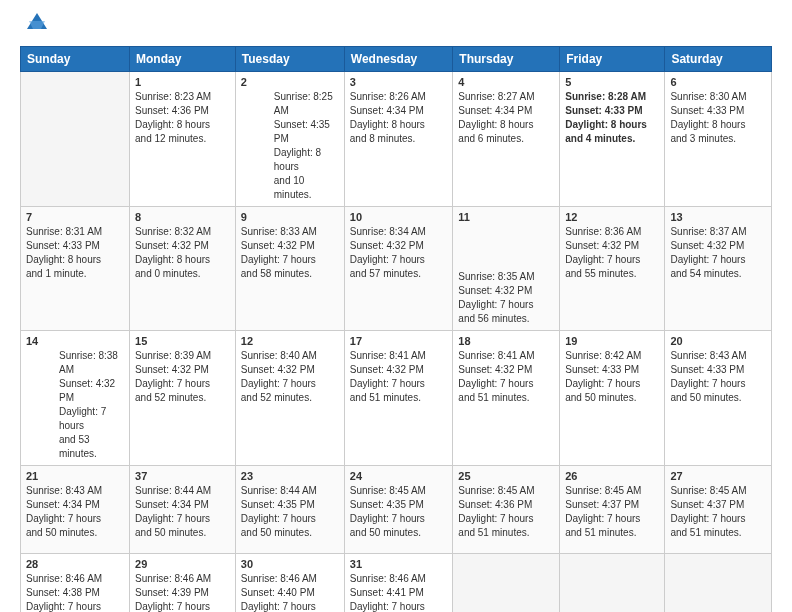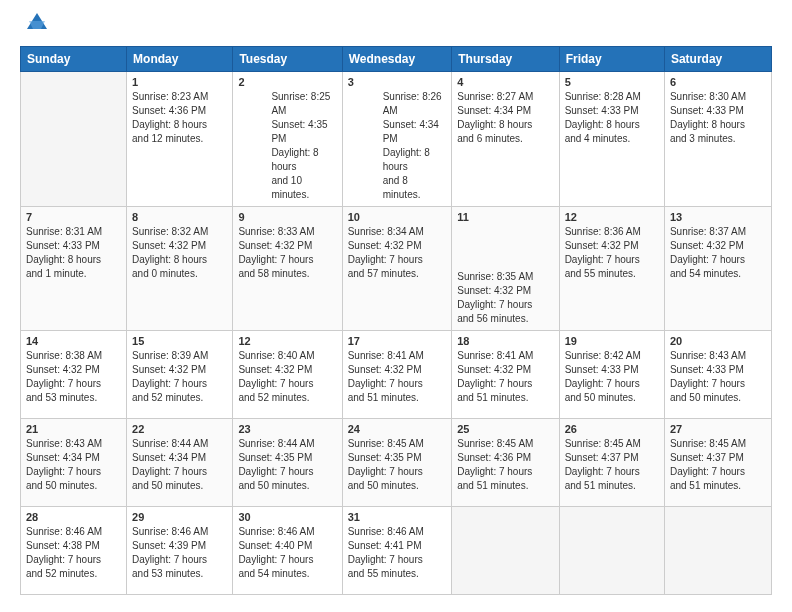--- a/index.html
+++ b/index.html
@@ -138,35 +138,35 @@
           </td>
           <td>
             <span class="day-number">2</span>
             <div class="day-info" style="white-space: pre-line; margin-left: 33px;">Sunrise: 8:25 AM
 Sunset: 4:35 PM
 Daylight: 8 hours
 and 10 minutes.</div>
           </td>
           <td>
             <span class="day-number">3</span>
-            <div class="day-info" style="white-space: pre-line; margin-left: 35px;">Sunrise: 8:26 AM
+            <div class="day-info" style="white-space: pre-line;">Sunrise: 8:26 AM
 Sunset: 4:34 PM
 Daylight: 8 hours
 and 8 minutes.</div>
           </td>
           <td>
             <span class="day-number">4</span>
             <div class="day-info" style="white-space: pre-line;">Sunrise: 8:27 AM
 Sunset: 4:34 PM
 Daylight: 8 hours
 and 6 minutes.</div>
           </td>
           <td>
             <span class="day-number">5</span>
-            <div class="day-info" style="white-space: pre-line;">Sunrise: 8:28 AM
+            <div class="day-info" style="white-space: pre-line; font-weight: bold;">Sunrise: 8:28 AM
 Sunset: 4:33 PM
 Daylight: 8 hours
 and 4 minutes.</div>
           </td>
           <td>
             <span class="day-number">6</span>
             <div class="day-info" style="white-space: pre-line;">Sunrise: 8:30 AM
 Sunset: 4:33 PM
 Daylight: 8 hours
 and 3 minutes.</div>
@@ -219,21 +219,21 @@
             <span class="day-number">13</span>
             <div class="day-info" style="white-space: pre-line;">Sunrise: 8:37 AM
 Sunset: 4:32 PM
 Daylight: 7 hours
 and 54 minutes.</div>
           </td>
         </tr>
         <tr>
           <td>
             <span class="day-number">14</span>
-            <div class="day-info" style="white-space: pre-line;">Sunrise: 8:38 AM
+            <div class="day-info" style="white-space: pre-line; margin-left: 33px;">Sunrise: 8:38 AM
 Sunset: 4:32 PM
 Daylight: 7 hours
 and 53 minutes.</div>
           </td>
           <td>
             <span class="day-number">15</span>
             <div class="day-info" style="white-space: pre-line;">Sunrise: 8:39 AM
 Sunset: 4:32 PM
 Daylight: 7 hours
 and 52 minutes.</div>
@@ -276,21 +276,21 @@
         </tr>
         <tr>
           <td>
             <span class="day-number">21</span>
             <div class="day-info" style="white-space: pre-line;">Sunrise: 8:43 AM
 Sunset: 4:34 PM
 Daylight: 7 hours
 and 50 minutes.</div>
           </td>
           <td>
-            <span class="day-number">22</span>
+            <span class="day-number">37</span>
             <div class="day-info" style="white-space: pre-line;">Sunrise: 8:44 AM
 Sunset: 4:34 PM
 Daylight: 7 hours
 and 50 minutes.</div>
           </td>
           <td>
             <span class="day-number">23</span>
             <div class="day-info" style="white-space: pre-line;">Sunrise: 8:44 AM
 Sunset: 4:35 PM
 Daylight: 7 hours

